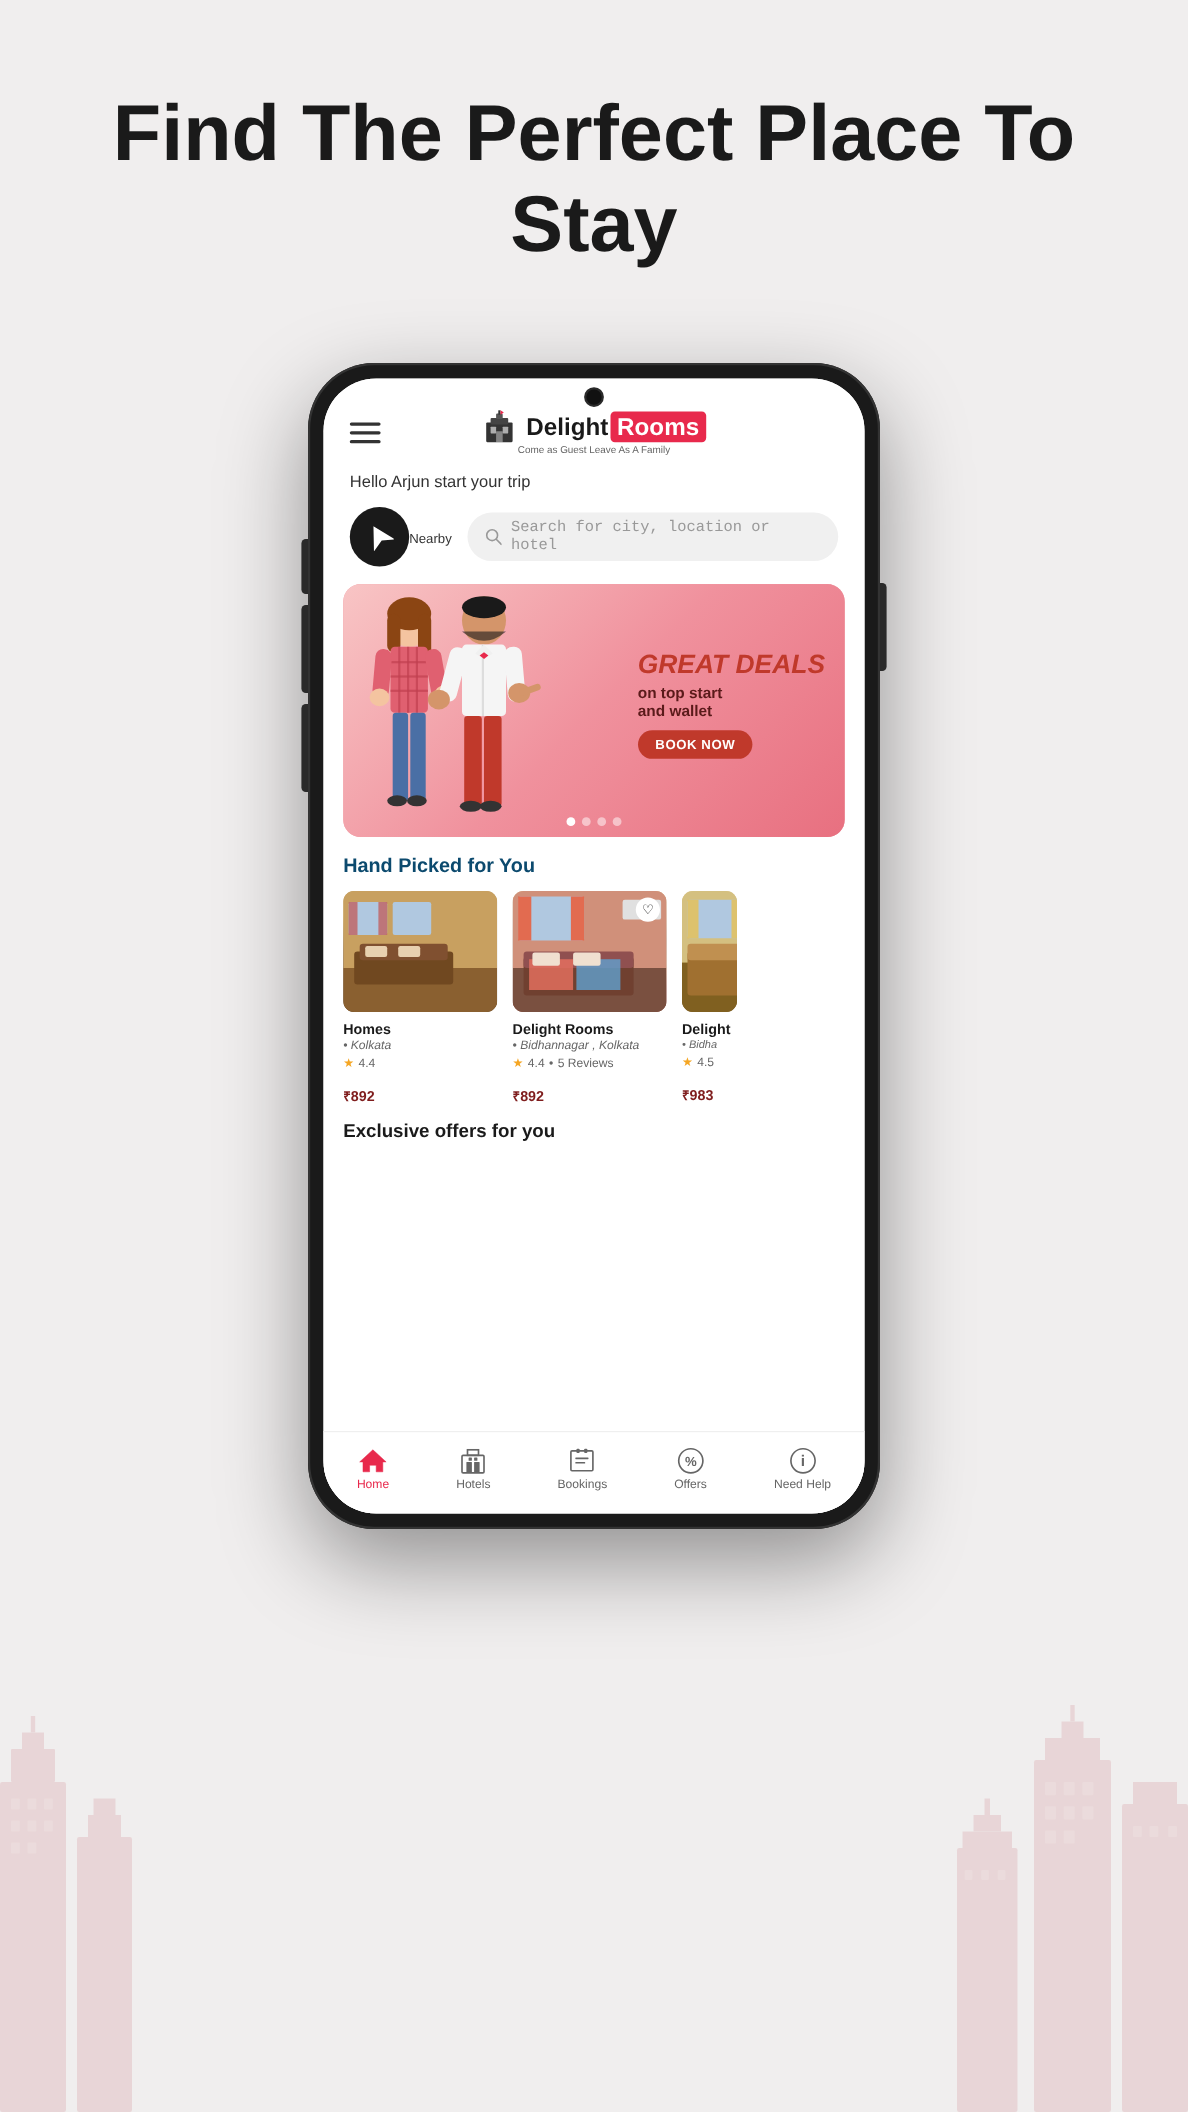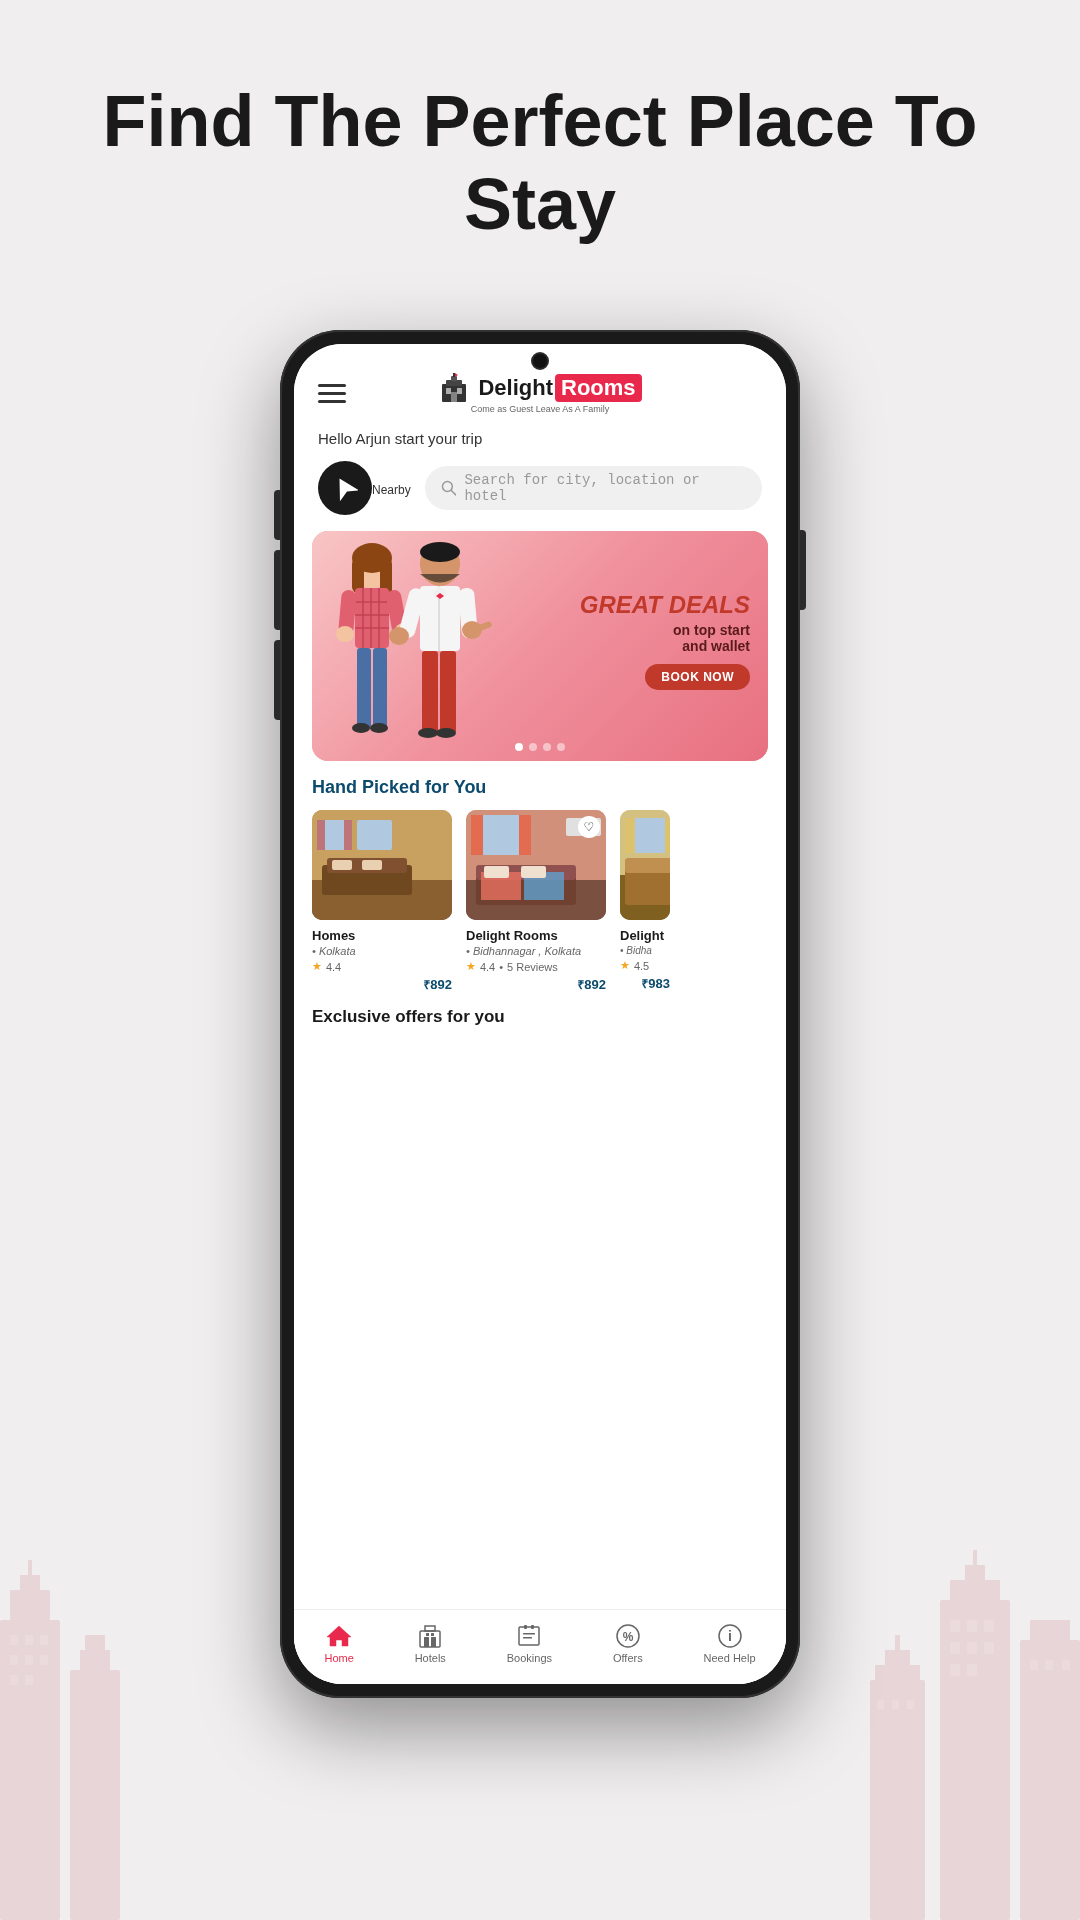--- a/index.html
+++ b/index.html
@@ -44,21 +44,21 @@
       position: absolute;
       top: 330px;
       left: 50%;
       transform: translateX(-50%);
       width: 520px;
       height: 1060px;
     }
 
     .phone-shell {
       width: 520px;
-      height: 1368px;
+      height: 1060px;
       background: #1a1a1a;
       border-radius: 60px;
       padding: 14px;
       box-shadow: 0 30px 80px rgba(0,0,0,0.4), inset 0 0 0 2px #333;
       position: relative;
     }
 
     
     .phone-notch {
       position: absolute;
@@ -280,21 +280,21 @@
       background: linear-gradient(135deg, #f8c5c5 0%, #f0919d 50%, #e87080 100%);
       position: relative;
       overflow: hidden;
     }
 
     .banner-text {
       position: absolute;
       right: 18px;
       top: 50%;
       transform: translateY(-55%);
-      text-align: right;
+      text-align: left;
     }
 
     .great-deals {
       font-size: 24px;
       font-weight: 900;
       color: #c0392b;
       line-height: 1.1;
       font-style: italic;
     }
 
@@ -387,23 +387,22 @@
       color: #666;
     }
 
     .star {
       color: #f5a623;
     }
 
     .hotel-price {
       font-size: 13px;
       font-weight: 700;
-      color: #0c4a6e;
-      margin-top: 3px;
-      text-align: right;
+      color: #7f1d1d;
+      margin-top: 15px;
     }
 
     .rupee { font-size: 12px; }
 
     
     .exclusive-section {
       padding: 14px 18px 0;
     }
 
     .exclusive-title {

